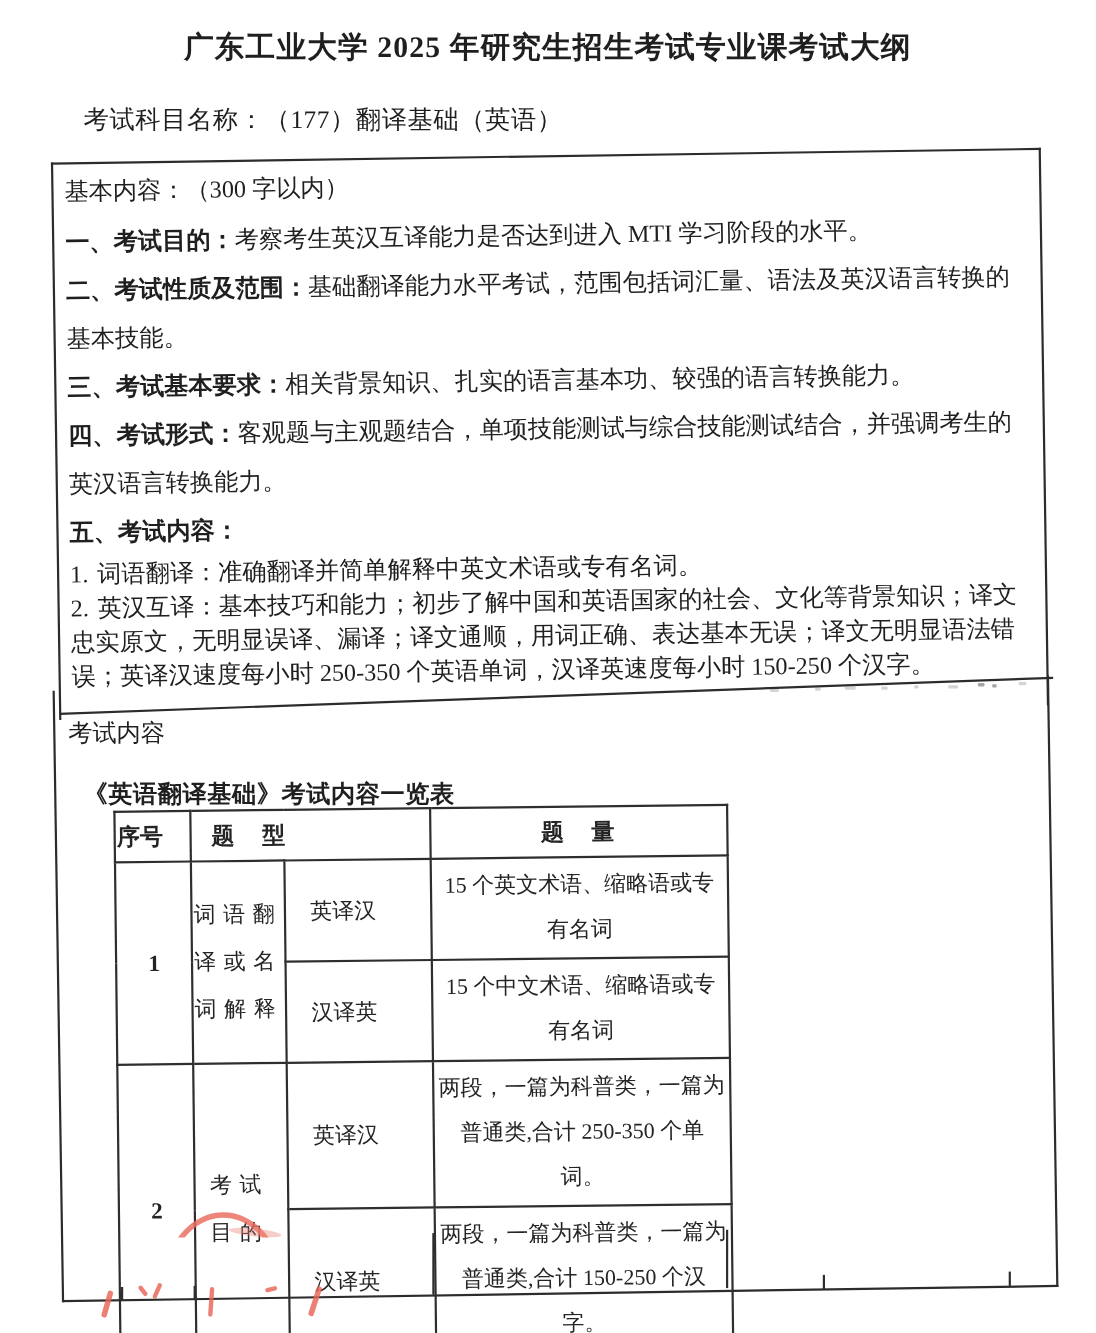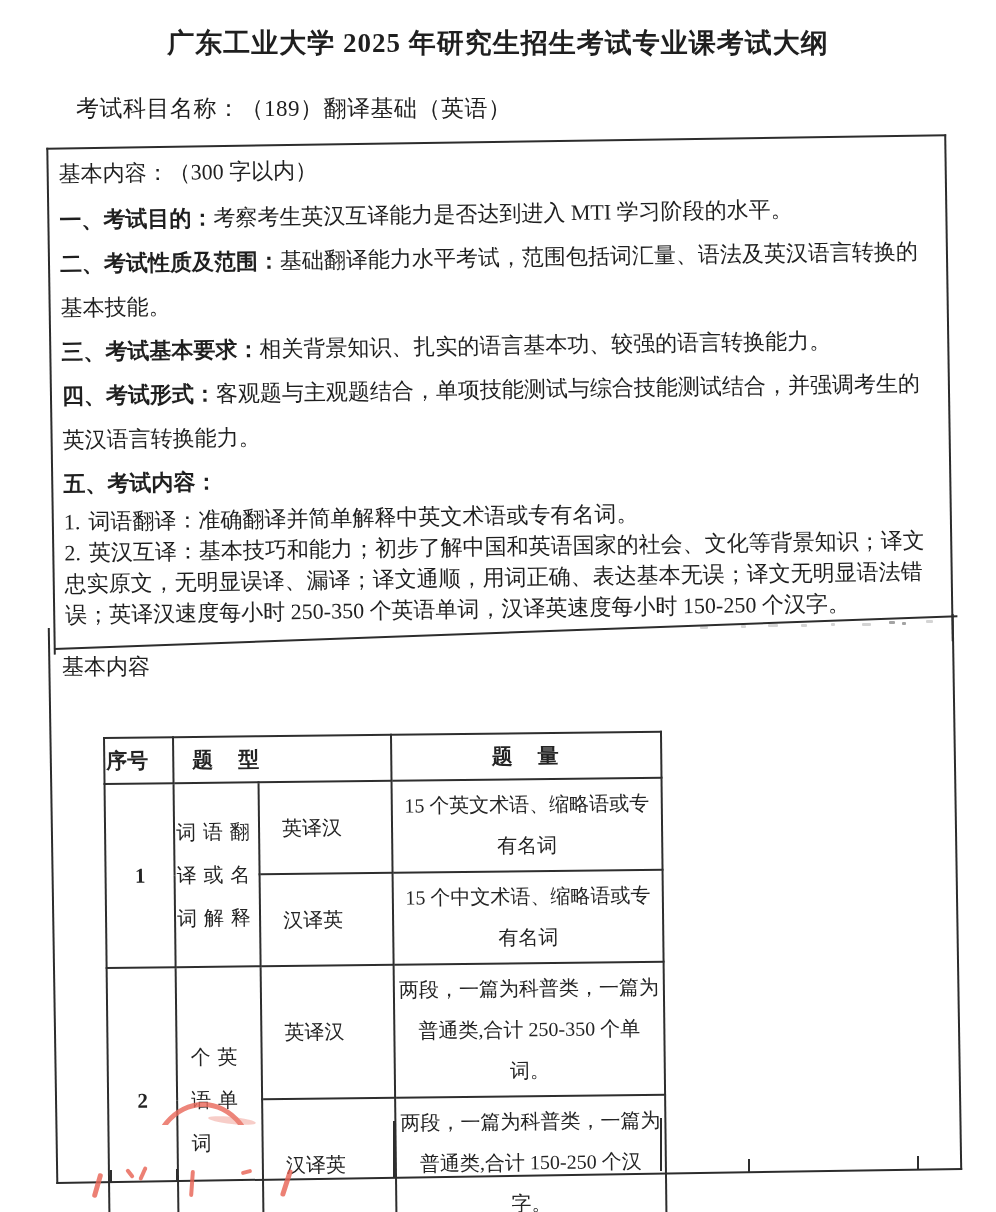--- a/index.html
+++ b/index.html
@@ -72,21 +72,21 @@
   .rf4{left:190px;top:1170px;width:4px;height:27px;transform:rotate(4deg);}
   .rf5{left:241px;top:1170px;width:11px;height:4px;transform:rotate(-14deg);}
   .rf6{left:284px;top:1169px;width:5px;height:28px;transform:rotate(18deg);}
 </style>
 </head>
 <body>
 
 <div class="page">
 
   <div class="doc-title">广东工业大学 2025 年研究生招生考试专业课考试大纲</div>
-  <div class="subject-line">考试科目名称：（189）翻译基础（英语）</div>
+  <div class="subject-line">考试科目名称：（177）翻译基础（英语）</div>
 
   <div class="box1">
     <p class="bc-heading">基本内容：（300 字以内）</p>
     <p class="sec"><b>一、考试目的：</b><span>考察考生英汉互译能力是否达到进入 MTI 学习阶段的水平。</span></p>
     <p class="sec"><b>二、考试性质及范围：</b><span>基础翻译能力水平考试，范围包括词汇量、语法及英汉语言转换的基本技能。</span></p>
     <p class="sec"><b>三、考试基本要求：</b><span>相关背景知识、扎实的语言基本功、较强的语言转换能力。</span></p>
     <p class="sec"><b>四、考试形式：</b><span>客观题与主观题结合，单项技能测试与综合技能测试结合，并强调考生的英汉语言转换能力。</span></p>
     <p class="sec"><b>五、考试内容：</b><span></span></p>
     <p class="item"><span class="item-label">1.</span><span>词语翻译：</span><span>准确翻译并简单解释中英文术语或专有名词。</span></p>
     <p class="item"><span class="item-label">2.</span><span>英汉互译：</span><span>基本技巧和能力；初步了解中国和英语国家的社会、文化等背景知识；译文忠实原文，无明显误译、漏译；译文通顺，用词正确、表达基本无误；译文无明显语法错误；英译汉速度每小时 250-350 个英语单词，汉译英速度每小时 150-250 个汉字。</span></p>
@@ -100,21 +100,22 @@
     <div class="fm" style="left:831px;top:623px;width:4px;"></div>
     <div class="fm" style="left:862px;top:623px;width:9px;"></div>
     <div class="fm dark" style="left:889px;top:621px;width:6px;"></div>
     <div class="fm dark" style="left:902px;top:622px;width:4px;"></div>
     <div class="fm" style="left:926px;top:620px;width:7px;"></div>
   </div>
 
   <div class="divider"></div>
 
   <div class="box2"></div>
-  <div class="qt-heading">基本内容</div>
+  <div class="qt-heading">考试内容</div>
+  <div class="table-title">《英语翻译基础》考试内容一览表</div>
 
   <div class="tbl-wrap">
     <table class="exam">
       <colgroup>
         <col style="width:69px">
           <col style="width:85px">
           <col style="width:133px">
           <col style="width:270px">
       </colgroup>
       <thead>
@@ -130,21 +131,21 @@
           <td class="type" rowspan="2"><span class="w3">词语翻译或名词解释</span></td>
           <td class="dir">英译汉</td>
           <td class="qty">15 个英文术语、缩略语或专有名词</td>
         </tr>
         <tr class="r2">
           <td class="dir">汉译英</td>
           <td class="qty">15 个中文术语、缩略语或专有名词</td>
         </tr>
         <tr class="r3">
           <td class="no" rowspan="2">2</td>
-          <td class="type" rowspan="2"><span class="w2">个英语单词</span></td>
+          <td class="type" rowspan="2"><span class="w2">考试目的</span></td>
           <td class="dir">英译汉</td>
           <td class="qty">两段，一篇为科普类，一篇为普通类,合计 250-350 个单词。</td>
         </tr>
         <tr class="r4">
           <td class="dir">汉译英</td>
           <td class="qty">两段，一篇为科普类，一篇为普通类,合计 150-250 个汉字。</td>
         </tr>
       </tbody>
     </table>
   </div>

